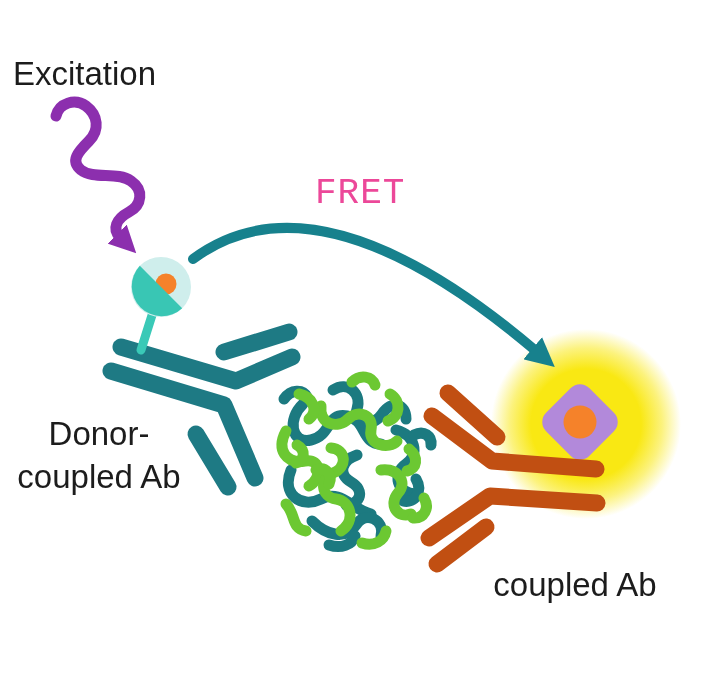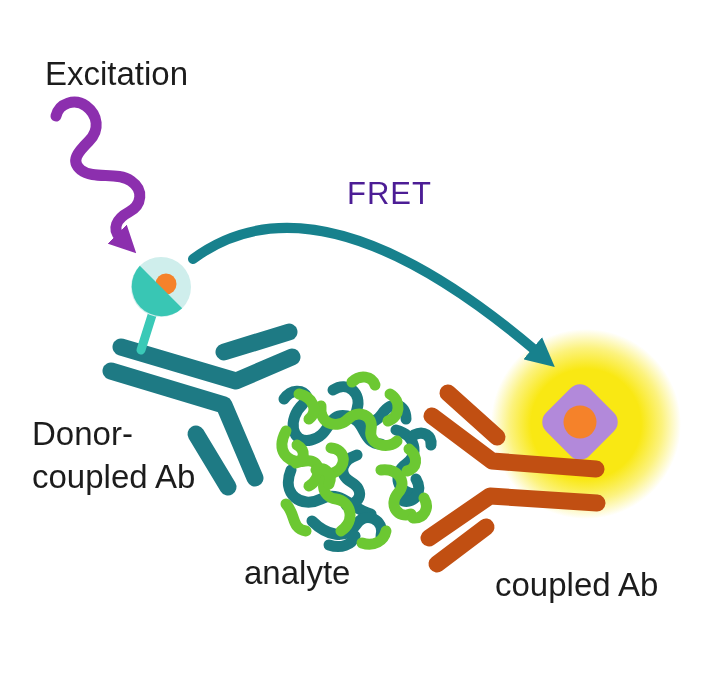--- a/index.html
+++ b/index.html
@@ -11,26 +11,25 @@
     font-family:"Liberation Sans", sans-serif;
     color:#1c1c1c;
   }
   .canvas svg.art{position:absolute;left:0;top:0;}
   .lbl{
     position:absolute;
     font-size:33px;
     line-height:43px;
     color:#1c1c1c;
     white-space:nowrap;
-    margin-left:32px;
   }
-  .lbl.center{}
+  .lbl.center{text-align:center;}
   .lbl .line{display:block;}
   #lbl-excitation{left:13px;top:52px;}
-  #lbl-fret{left:315px;top:172px;font-size:31px;letter-spacing:1px;color:#4c1d95;}
+  #lbl-fret{left:315px;top:172px;font-size:36px;letter-spacing:1px;color:#ec4899;font-family:Liberation Mono, monospace;}
   #lbl-emission{left:559px;top:295px;}
   #lbl-donor{left:0px;top:412px;width:198px;}
   #lbl-analyte{left:212px;top:551px;width:204px;}
   #lbl-acceptor{left:463px;top:563px;width:224px;}
 </style>
 </head>
 <body>
 
 <div class="canvas">
 
@@ -127,20 +126,19 @@
 
   <div class="lbl" id="lbl-fret">FRET</div>
 
 
   <div class="lbl center" id="lbl-donor">
     <span class="line">Donor-</span>
     <span class="line">coupled Ab</span>
   </div>
 
   <div class="lbl center" id="lbl-analyte">
-    <span class="line">analyte</span>
   </div>
 
   <div class="lbl center" id="lbl-acceptor">
     <span class="line">coupled Ab</span>
   </div>
 
 </div>
 
 </body></html>

